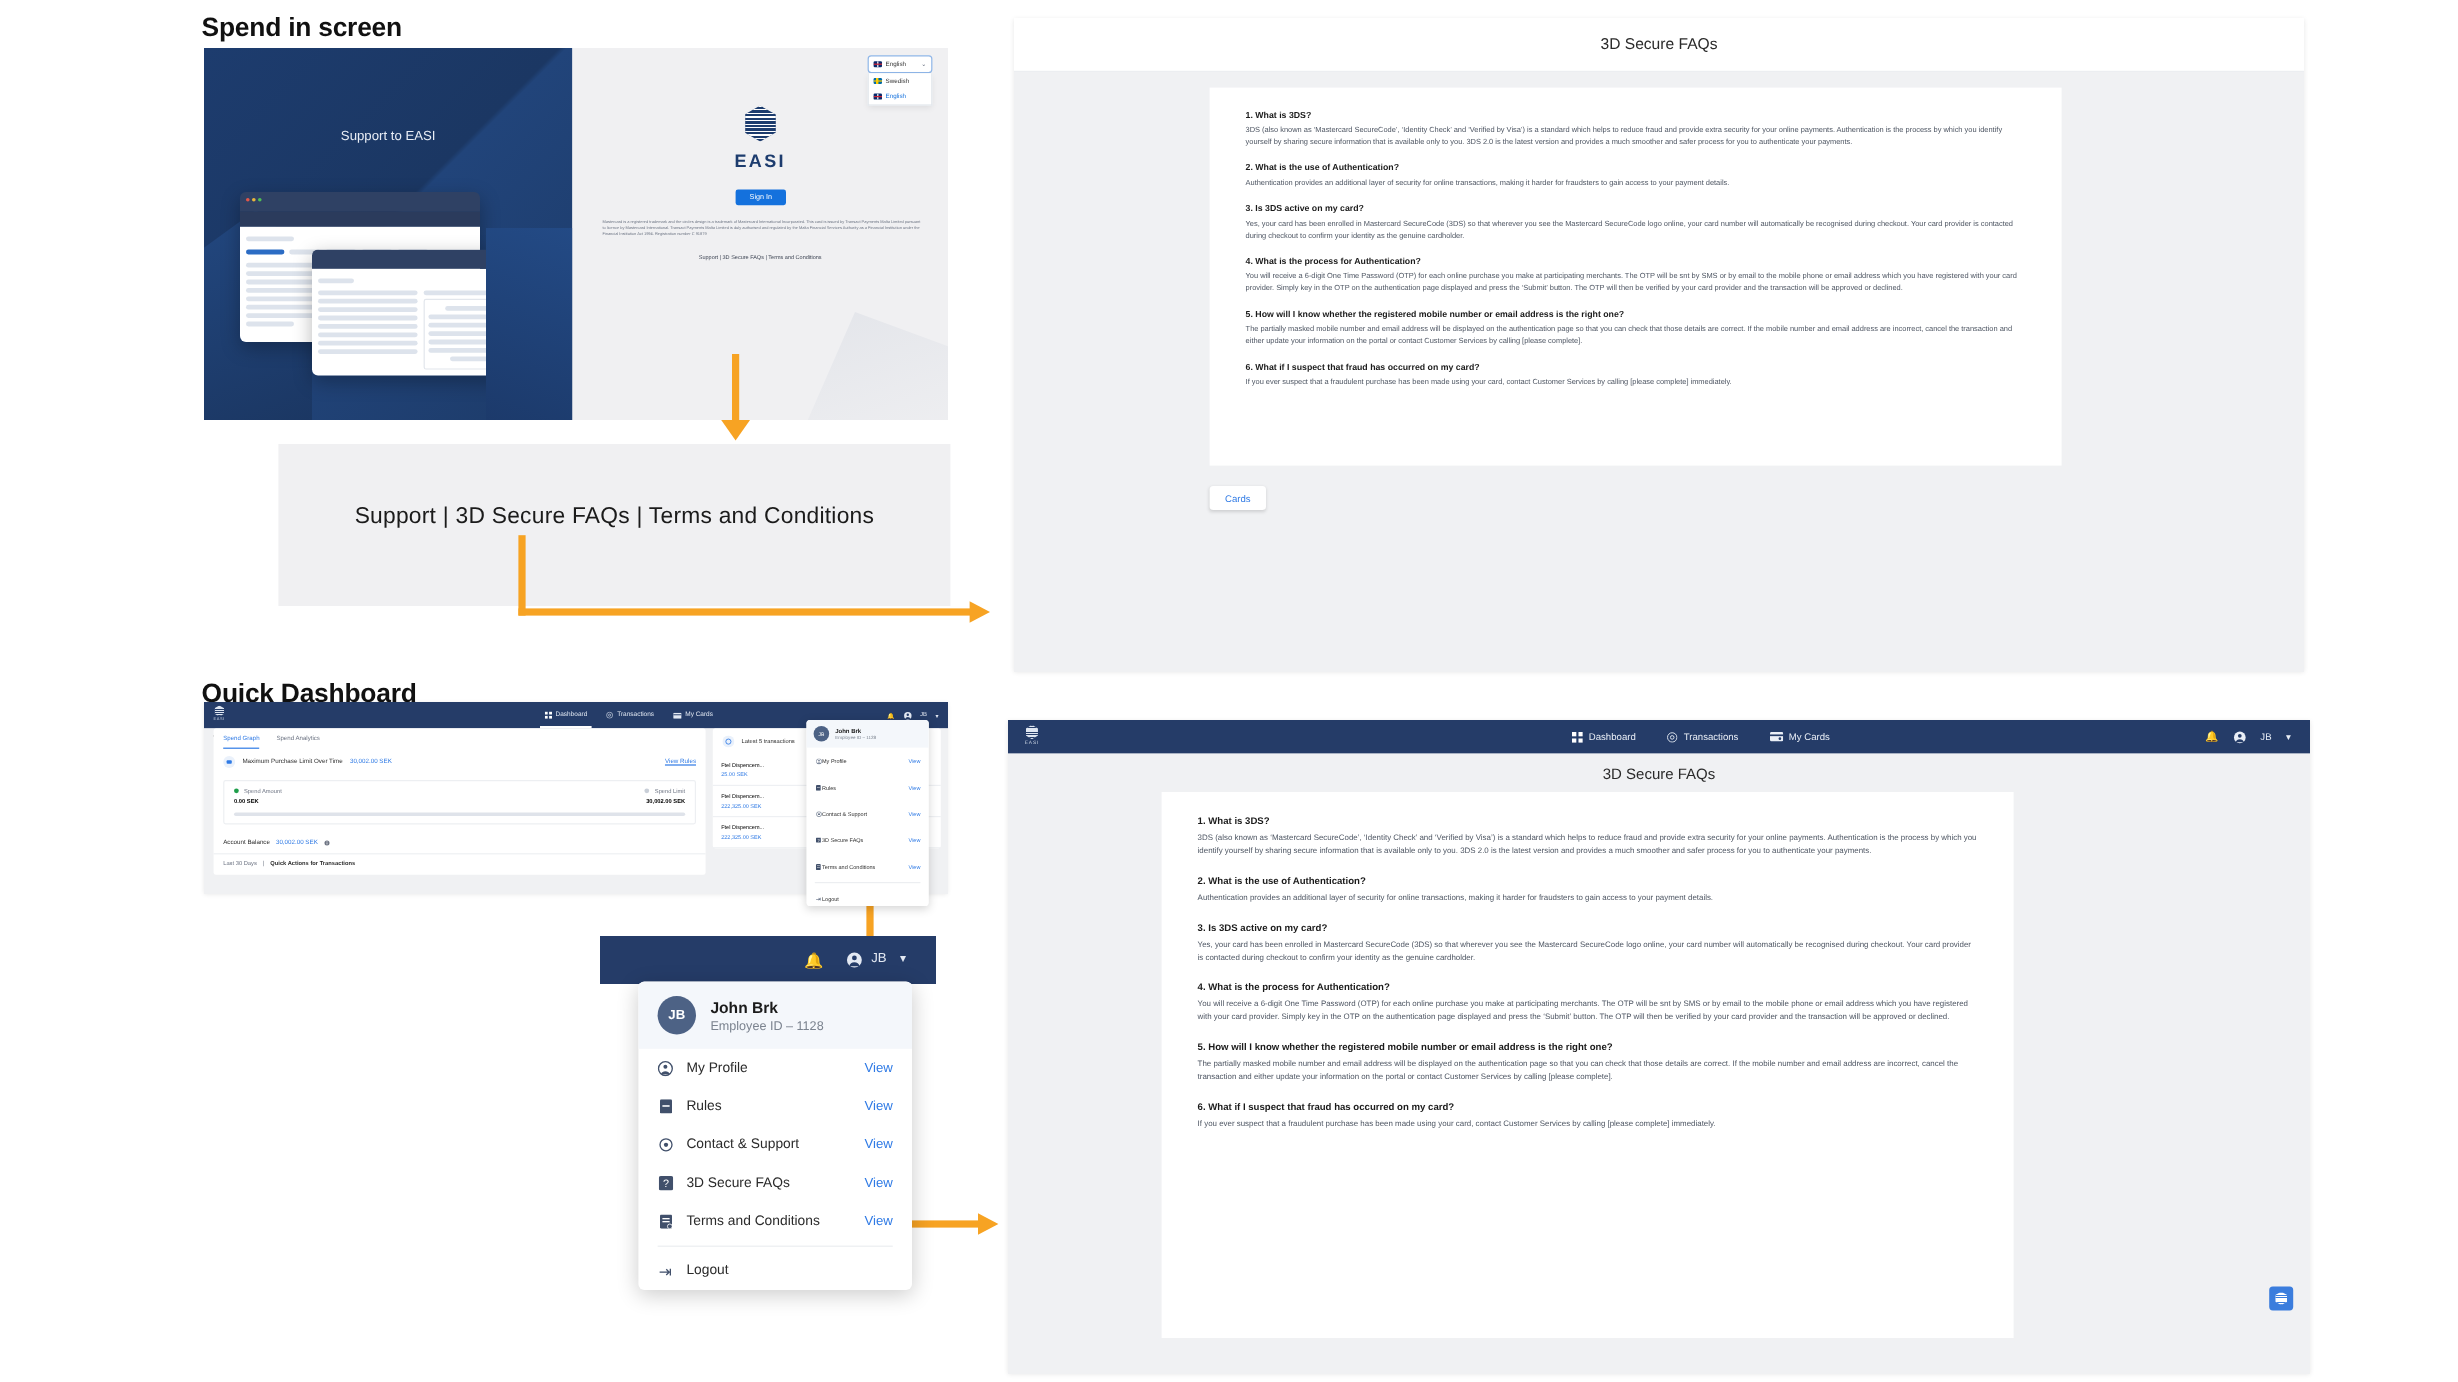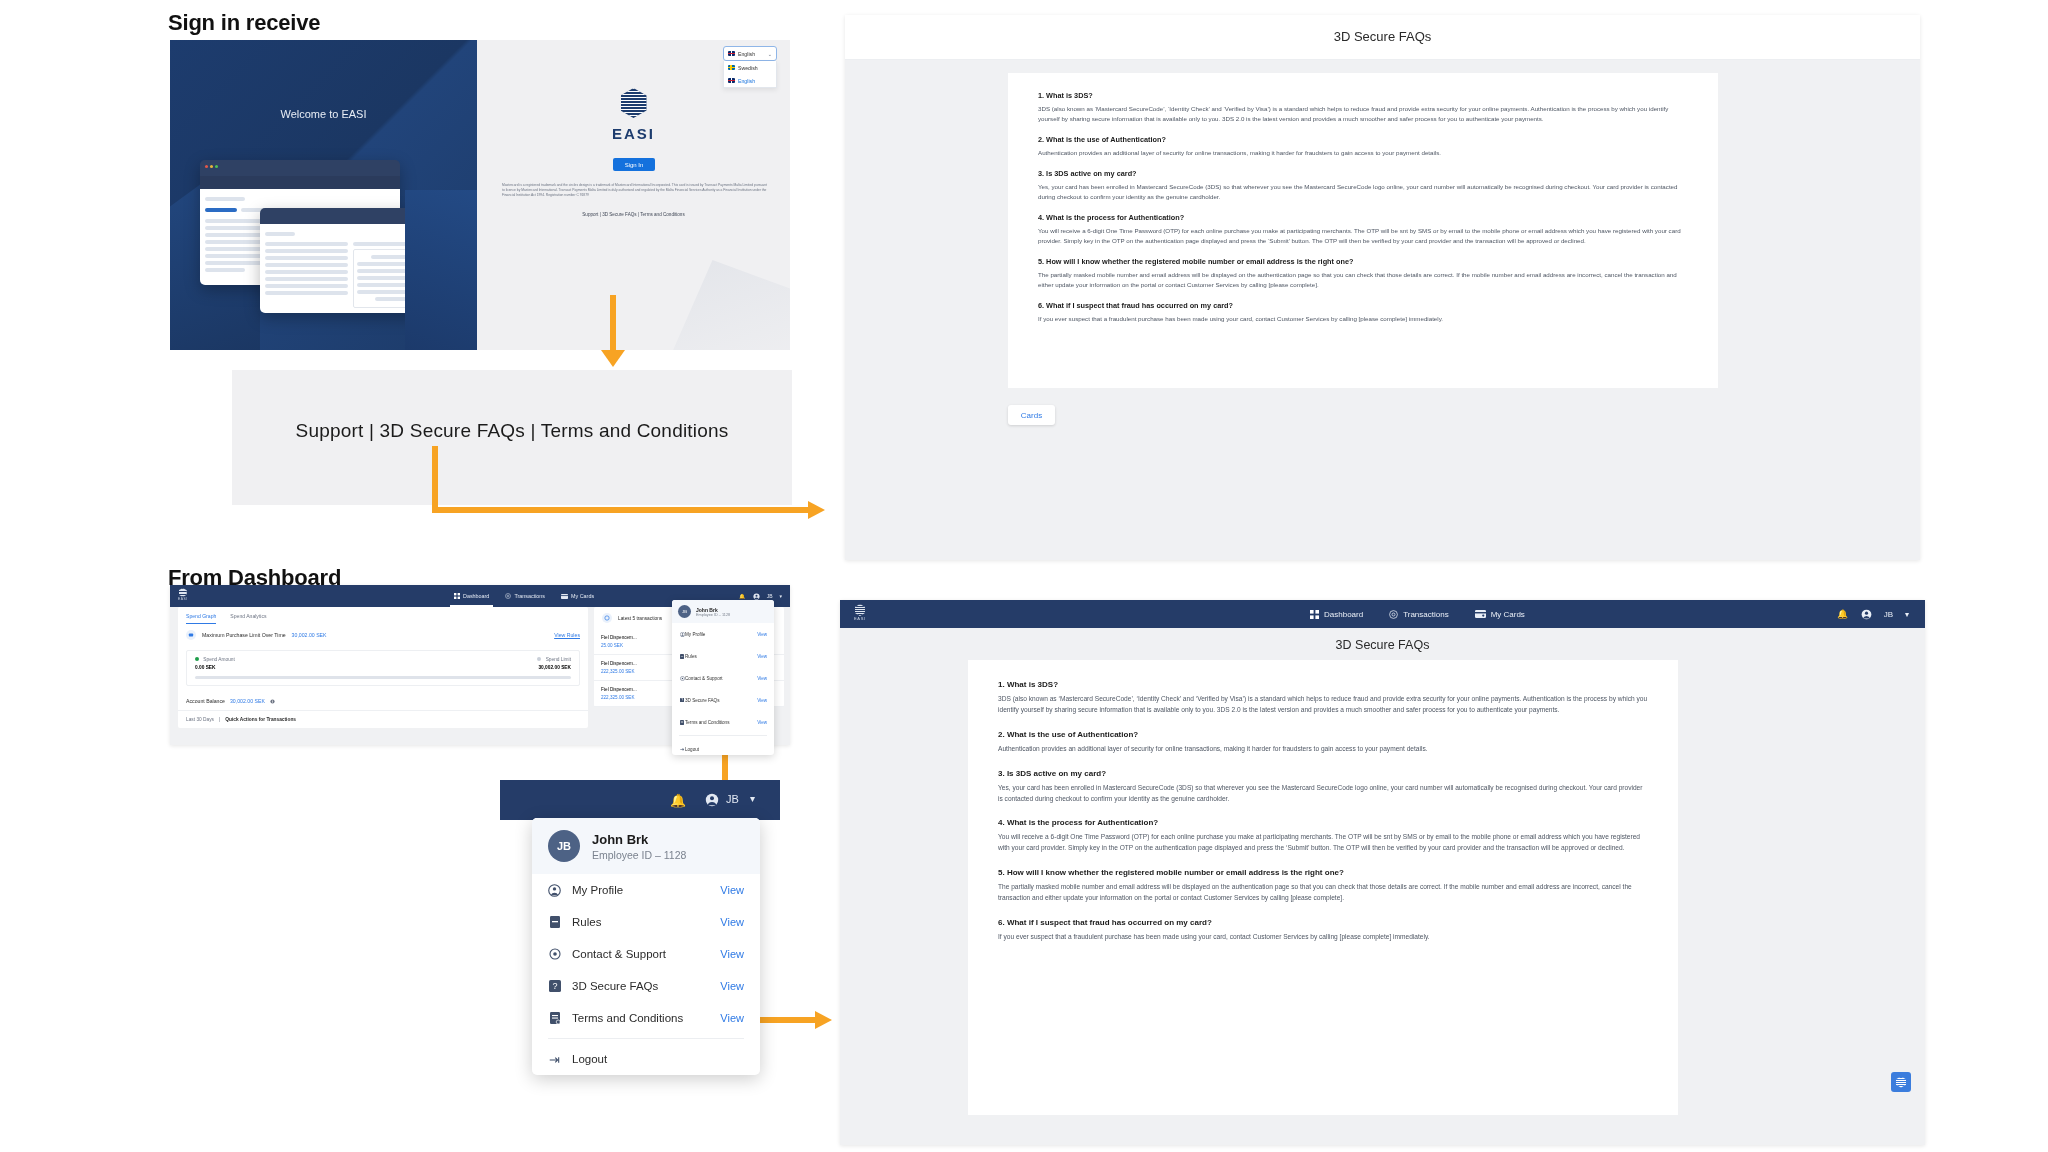--- a/index.html
+++ b/index.html
@@ -167,26 +167,26 @@
      clip-path:polygon(50% 0,100% 25%,100% 75%,50% 100%,0 75%,0 25%);
      background-image:repeating-linear-gradient(#3b7ddd 0 .7px, transparent .7px 2px);}
   .bell{ font-size:9px; }
   svg{ display:block; }
 </style>
 </head>
 <body>
 
 <div class="stage">
 
-  <div class="sec-title" style="left:168px; top:10px;">Sign in receive</div>
-  <div class="sec-title" style="left:168px; top:565px;">From Dashboard</div>
+  <div class="sec-title" style="left:168px; top:10px;">Spend in screen</div>
+  <div class="sec-title" style="left:168px; top:565px;">Quick Dashboard</div>
 
   <div class="signin">
     <div class="signin-left">
-      <div class="welcome">Welcome to EASI</div>
+      <div class="welcome">Support to EASI</div>
 
       <div class="mockwin mw1">
         <div class="mw-bar">
           <div class="dots">
             <i style="background:#e3574a"></i>
               <i style="background:#e8b53c"></i>
               <i style="background:#4fbf55"></i>
           </div>
         </div>
         <div class="mw-bar2"></div>

